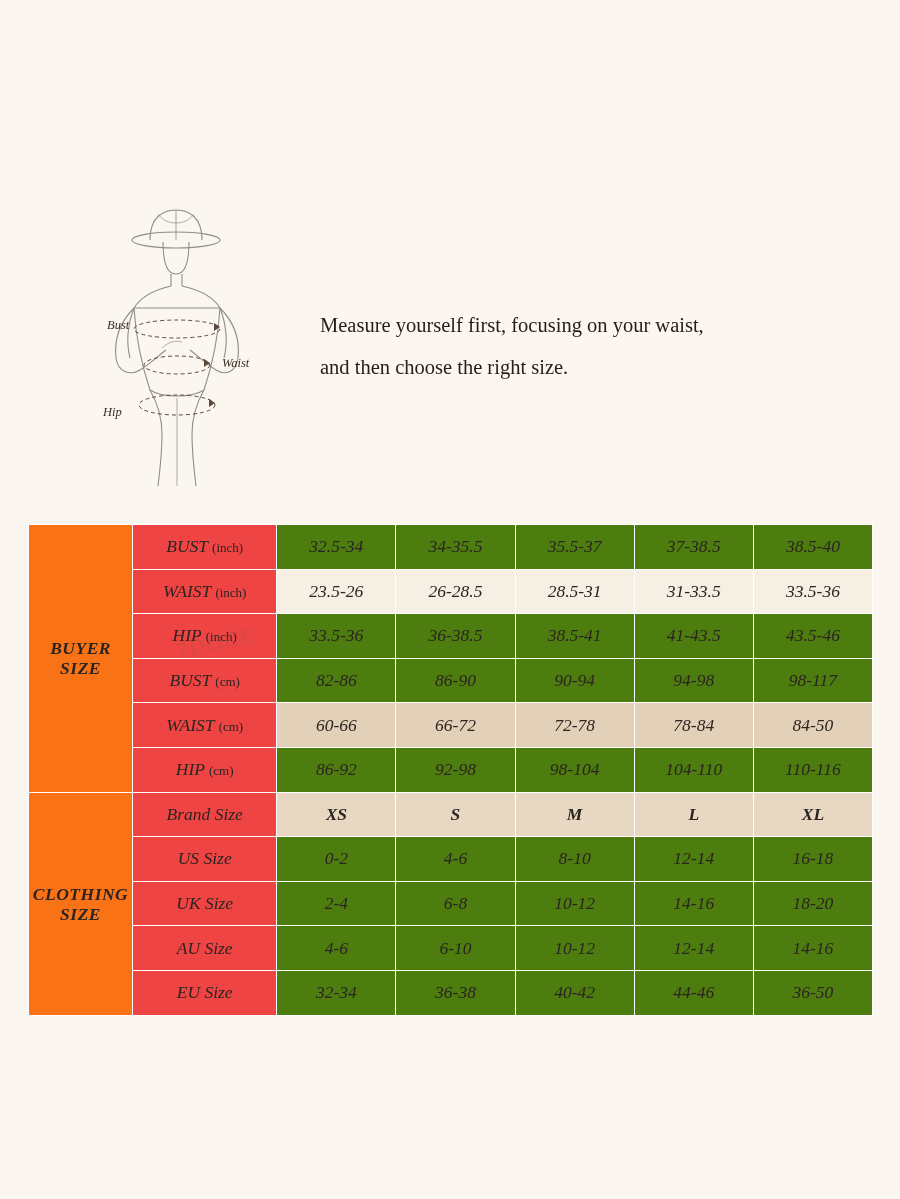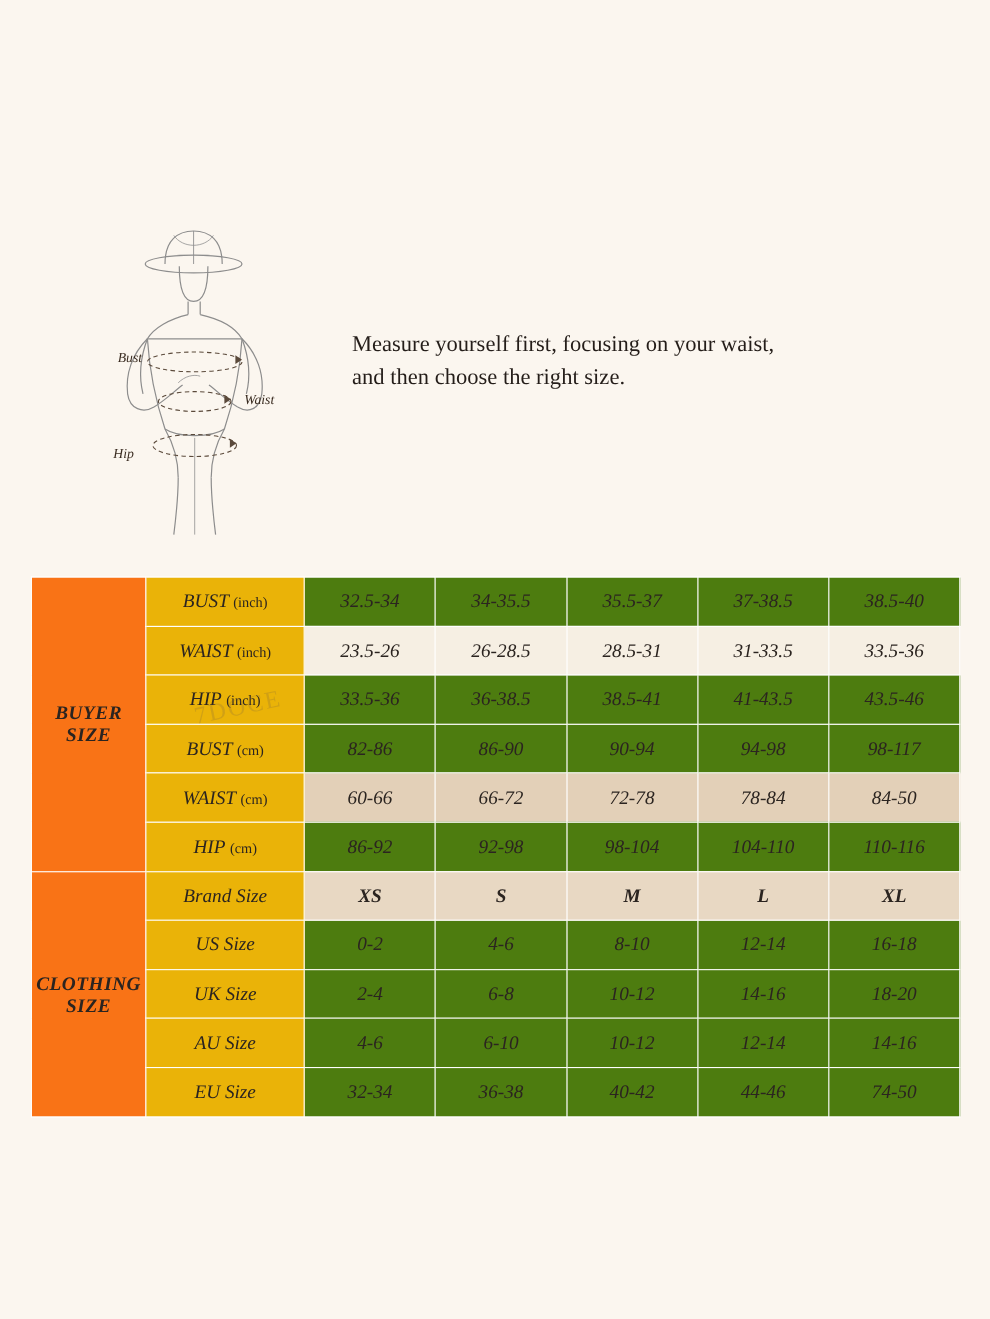--- a/index.html
+++ b/index.html
@@ -37,21 +37,21 @@
   .measure-copy {
     position: absolute;
     left: 320px;
     top: 108px;
     width: 560px;
     font-size: 20.5px;
     line-height: 30px;
     color: #241d19;
     font-family: "Liberation Serif", serif;
   }
-  .measure-copy div { white-space: nowrap; }
+  .measure-copy div { white-space: nowrap; margin-top: 12px; }
 
   
   .size-table {
     position: absolute;
     left: 28px;
     top: 524px;
     width: 845px;
     border-collapse: collapse;
     table-layout: fixed;
   }
@@ -74,21 +74,21 @@
     font-style: normal;
     font-size: 14.5px;
     letter-spacing: .5px;
     color: #3a2c21;
     line-height: 20px;
     font-weight: bold;
   }
 
   
   .row-label {
-    background: #eab308;
+    background: #ef4444;
     color: #ffffff;
     width: 144px;
     font-style: normal;
     font-size: 18px;
     text-align: center;
   }
   .row-label .unit {
     font-size: 13px;
     font-style: normal;
   }
@@ -321,18 +321,18 @@
       <td class="c-light">14-16</td>
     </tr>
     <tr>
       <td class="row-label">
         <span>EU  Size</span>
       </td>
       <td class="c-light">32-34</td>
       <td class="c-light">36-38</td>
       <td class="c-light">40-42</td>
       <td class="c-light">44-46</td>
-      <td class="c-light">74-50</td>
+      <td class="c-light">36-50</td>
     </tr>
   </tbody>
 </table>
 
 <div class="wm">7DOCE</div>
 
 </body></html>

